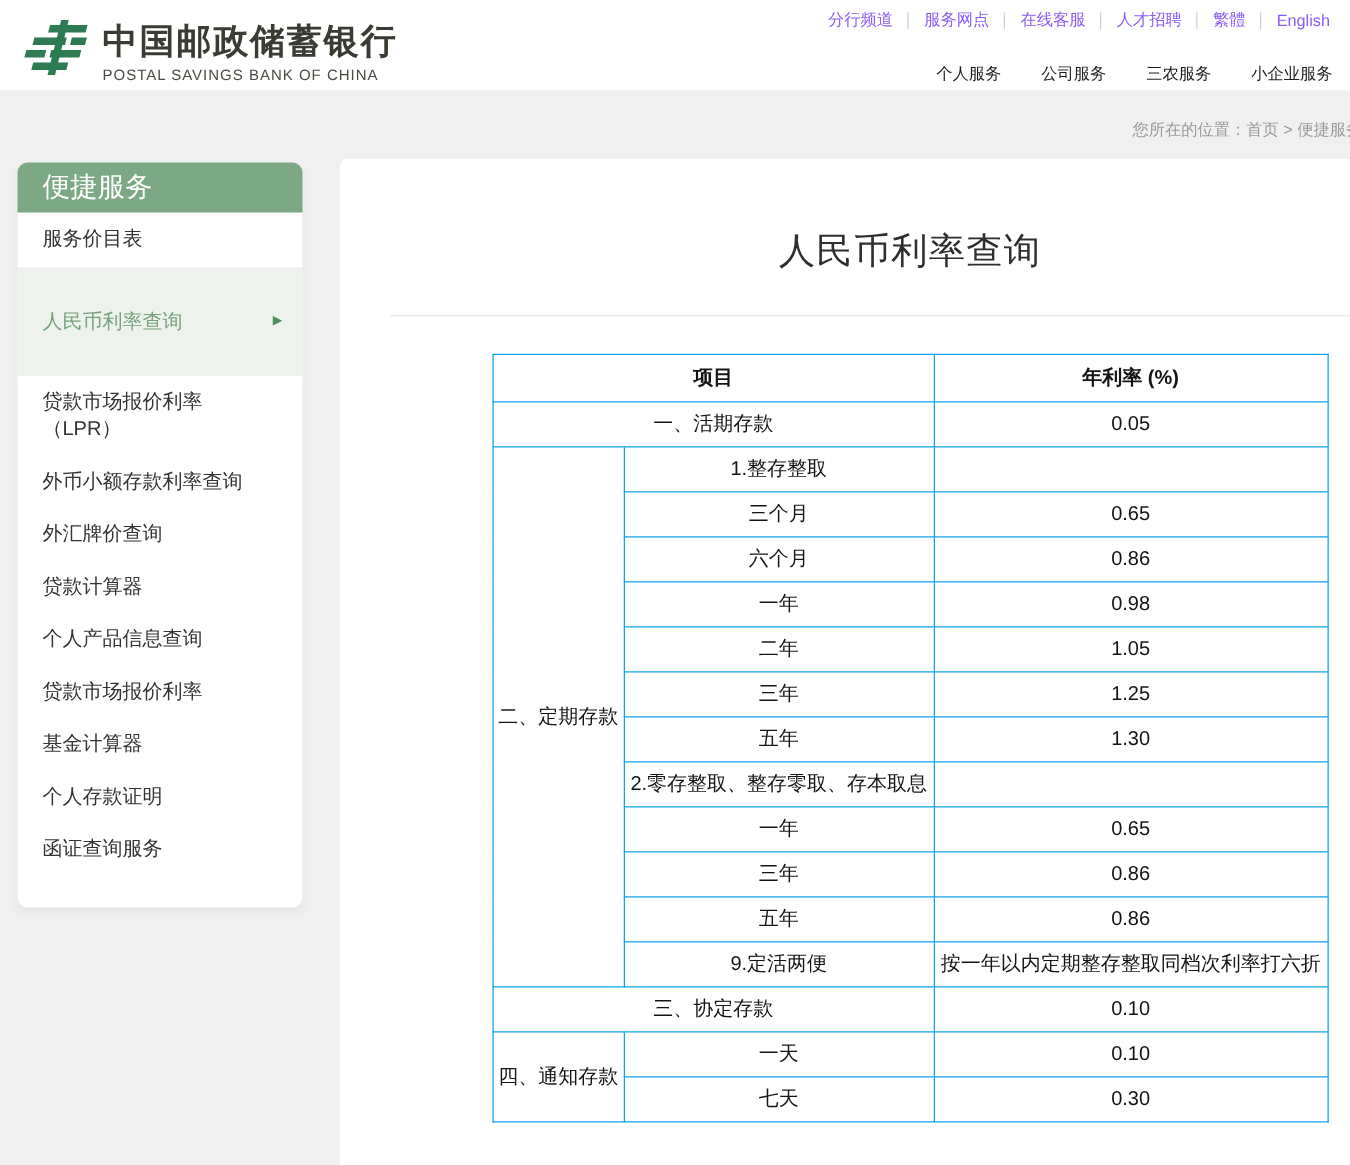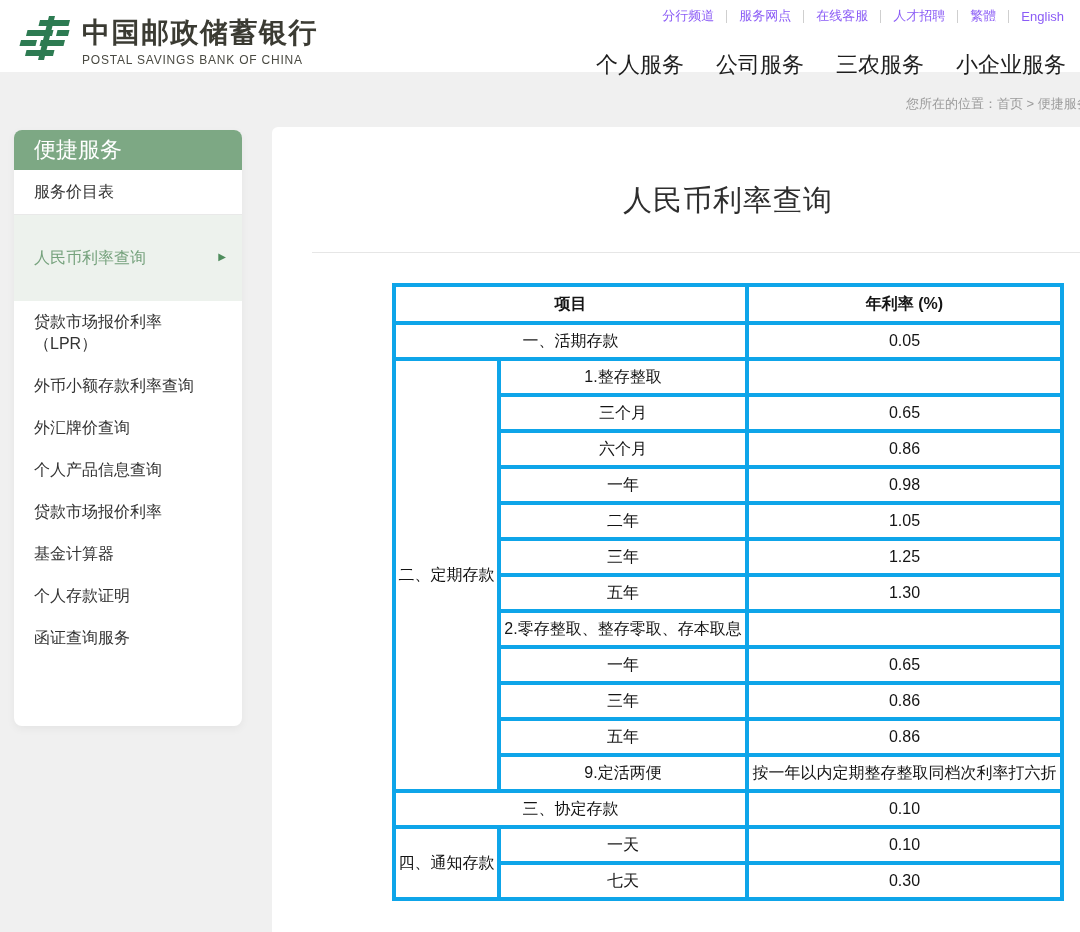--- a/index.html
+++ b/index.html
@@ -12,21 +12,21 @@
   }
 
   
   .top-header { position:absolute; left:0; top:0; width:1080px; height:72px; background:#ffffff; }
   .logo-wrap { position:absolute; left:12px; top:12px; display:flex; align-items:center; gap:10px; cursor:pointer; }
   .logo-text-cn { font-size:28px; font-weight:bold; color:#3b3b33; letter-spacing:1.5px; line-height:32px; }
   .logo-text-en { font-size:12px; color:#4a4a42; letter-spacing:0.8px; margin-top:4px; }
   .utility-nav { position:absolute; top:7px; right:16px; display:flex; align-items:center; gap:12px; font-size:13px; color:#8b5cf6; }
   .utility-nav .nav-link { cursor:pointer; white-space:nowrap; }
   .vsep { width:1px; height:13px; background:#cfcfcf; }
-  .main-nav { position:absolute; top:50px; right:14px; display:flex; gap:32px; font-size:22px; color:#1e1e1e; }
+  .main-nav { position:absolute; top:50px; right:14px; display:flex; gap:32px; font-size:13px; color:#1e1e1e; }
   .main-nav .nav-link { cursor:pointer; white-space:nowrap; }
 
   
   .breadcrumb { position:absolute; top:95px; left:906px; font-size:13px; color:#9b9b9b; white-space:nowrap; }
   .breadcrumb .crumb-link { cursor:pointer;text-align:right; }
 
   
   .sidebar { position:absolute; left:14px; top:130px; width:228px; height:596px;
              background:#ffffff; border-radius:8px; box-shadow:0 3px 8px rgba(0,0,0,0.05); }
   .sidebar-title { height:40px; background:#7da884; color:#ffffff; font-size:22px;
@@ -39,21 +39,21 @@
                       font-size:10px; color:#4e8d5c; }
 
   
   .main-panel { position:absolute; left:272px; top:127px; width:912px; height:805px;
                 background:#ffffff; border-radius:6px 0 0 0; }
   .page-title { margin-top:54px; text-align:center; font-size:29px; font-weight:500; color:#2e2e2e; letter-spacing:1px; }
   .title-divider { height:1px; background:#e6e6e6; margin:31px 40px 0 40px; }
 
   .rate-table { margin:30px auto 0 auto; width:668px; border-collapse:collapse;
                 table-layout:fixed; font-size:16px; color:#141414; }
-  .rate-table th, .rate-table td { border:4px solid #0ea5e9; height:36px;
+  .rate-table th, .rate-table td { border:1px solid #0ea5e9; height:36px;
                 text-align:center; vertical-align:middle; padding:1px 2px; }
   .rate-table th { font-weight:bold; height:38px; }
   .col-group { width:105px; } .col-item { width:248px; } .col-rate { width:315px; }
 </style>
 </head>
 <body>
 
 <div class="top-header">
   <div class="logo-wrap">
     <svg width="60" height="60" viewBox="0 0 60 60">
@@ -103,20 +103,21 @@
   <div class="sidebar-title">便捷服务</div>
   <div class="side-item first">服务价目表</div>
   <div class="side-item active">
     <span>人民币利率查询</span>
     <span class="arrow">▶</span>
   </div>
   <div class="side-item">贷款市场报价利率
 （LPR）</div>
   <div class="side-item">外币小额存款利率查询</div>
   <div class="side-item">外汇牌价查询</div>
+  <div class="side-item">贷款计算器</div>
   <div class="side-item">个人产品信息查询</div>
   <div class="side-item">贷款市场报价利率</div>
   <div class="side-item">基金计算器</div>
   <div class="side-item">个人存款证明</div>
   <div class="side-item">函证查询服务</div>
 </div>
 
 <div class="main-panel">
   <div class="page-title">人民币利率查询</div>
   <div class="title-divider"></div>

